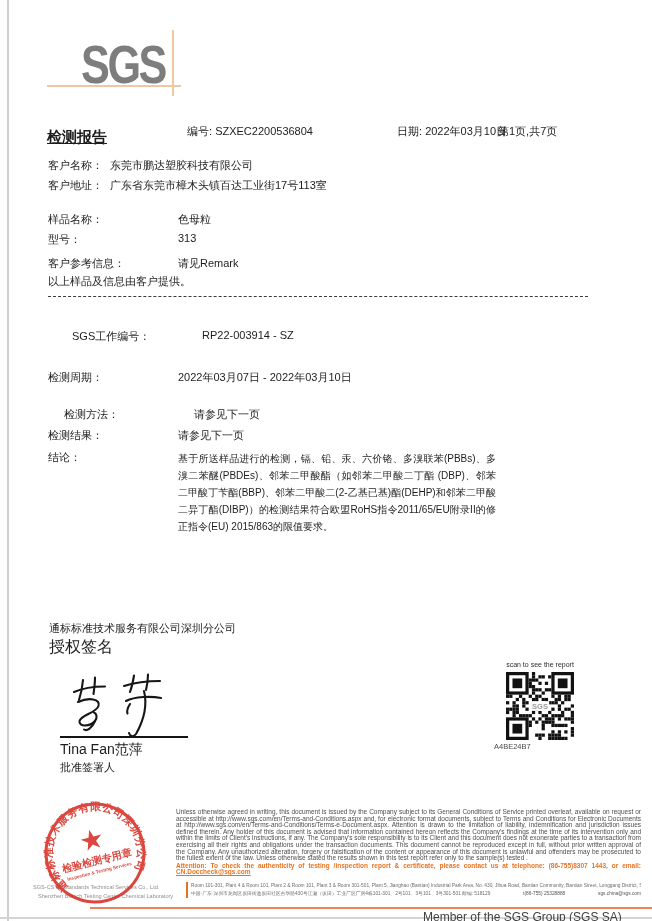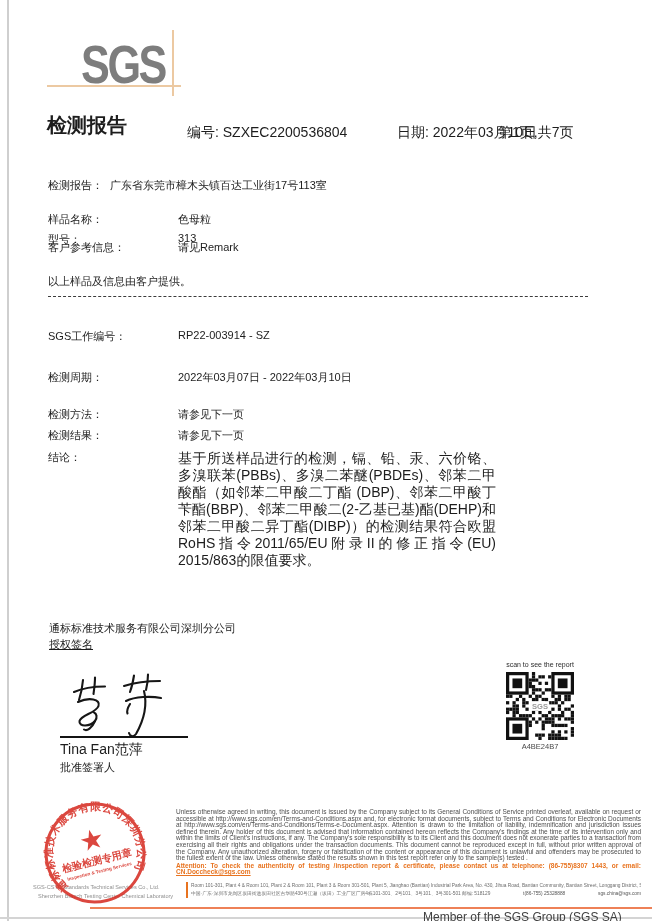--- a/index.html
+++ b/index.html
@@ -8,39 +8,39 @@
   .abs{position:absolute;white-space:nowrap;}
   
   .edge-left{position:absolute;left:7px;top:0;width:2px;height:921px;background:#cfcfcf;}
   .edge-bottom{position:absolute;left:0;top:917px;width:652px;height:2px;background:#d4d4d4;}
   
   .logo{position:absolute;left:81px;top:37px;font-size:54px;line-height:1;font-weight:bold;
         color:#7d7d7d;letter-spacing:-3px;transform:scaleX(0.80);transform-origin:left top;}
   .logo-vline{position:absolute;left:172px;top:30px;width:2px;height:66px;background:#ecc9a2;}
   .logo-hline{position:absolute;left:47px;top:85px;width:134px;height:2px;background:#ecc9a2;}
   
-  .doc-title{position:absolute;left:47px;top:112px;font-size:20px;font-weight:bold;}
-  .hdr{font-size:14px;}
+  .doc-title{position:absolute;left:47px;top:128px;font-size:15px;font-weight:bold;text-decoration:underline;}
+  .hdr{font-size:11px;}
   
   .row{position:absolute;left:0;right:0;height:15px;font-size:11px;}
   .row .lbl{position:absolute;left:48px;white-space:nowrap;}
   .row .val{position:absolute;white-space:nowrap;}
   .va{left:110px;} .vb{left:178px;}
   .note{position:absolute;left:48px;font-size:11px;white-space:nowrap;}
   .dashline{position:absolute;left:48px;top:296px;width:540px;height:0;border-top:1.5px dashed #3c3c3c;}
   
-  .concl{position:absolute;left:178px;top:450px;width:318px;font-size:14px;line-height:17px;
+  .concl{position:absolute;left:178px;top:450px;width:318px;font-size:10px;line-height:17px;
          text-align:justify;white-space:normal;}
   
   .sig-underline{position:absolute;left:60px;top:736px;width:128px;height:2px;background:#141414;}
   .sig-svg{position:absolute;left:62px;top:673px;}
   
   .qr-caption{position:absolute;left:494px;top:661px;width:92px;text-align:center;font-size:7px;color:#2c2c2c;}
   .qr-box{position:absolute;left:506px;top:672px;width:68px;height:68px;}
-  .qr-code-label{position:absolute;left:494px;top:742px;width:92px;text-align:center;font-size:7.5px;color:#4a4a4a;}
+  .qr-code-label{position:absolute;left:494px;top:742px;width:92px;text-align:left;font-size:7.5px;color:#4a4a4a;}
   
   .foot-block{position:absolute;left:176px;top:809px;width:465px;font-size:6.5px;line-height:6.6px;
               color:#4d4d4d;text-align:justify;}
   .foot-block p{margin:0;}
   .attention{color:#e8731f;font-weight:bold;margin-top:1px !important;}
   .attention .mail{text-decoration:underline;}
   .addr-lines{position:absolute;left:191px;top:882px;width:450px;font-size:4.8px;line-height:8px;
               color:#6d6d6d;}
   .addr-line{display:flex;justify-content:space-between;white-space:nowrap;overflow:hidden;}
   .addr-line .contact{margin-left:6px;color:#555;}
@@ -61,65 +61,69 @@
 
   <div class="logo">SGS</div>
   <div class="logo-vline"></div>
   <div class="logo-hline"></div>
 
   <div class="doc-title">检测报告</div>
   <div class="abs hdr" style="left:187px;top:124px;"><span>编号:</span> <span>SZXEC2200536804</span></div>
   <div class="abs hdr" style="left:397px;top:124px;"><span>日期:</span> <span>2022年03月10日</span></div>
   <div class="abs hdr" style="left:498px;top:124px;">第1页,共7页</div>
 
+  <div class="row" style="top:158px;">
+    <span class="lbl">客户名称：</span>
+    <span class="val va">东莞市鹏达塑胶科技有限公司</span>
+  </div>
   <div class="row" style="top:178px;">
-    <span class="lbl">检测报告：</span>
+    <span class="lbl">客户地址：</span>
     <span class="val va">广东省东莞市樟木头镇百达工业街17号113室</span>
   </div>
 
   <div class="row" style="top:212px;">
     <span class="lbl">样品名称：</span>
     <span class="val vb">色母粒</span>
   </div>
   <div class="row" style="top:232px;">
     <span class="lbl">型号：</span>
     <span class="val vb">313</span>
   </div>
-  <div class="row" style="top:240px;">
+  <div class="row" style="top:256px;">
     <span class="lbl">客户参考信息：</span>
     <span class="val vb">请见Remark</span>
   </div>
   <div class="note" style="top:274px;">以上样品及信息由客户提供。</div>
 
   <div class="dashline"></div>
 
-  <div class="row" style="top:329px;">
+  <div class="row" style="top:329px;margin-left:24px;">
     <span class="lbl">SGS工作编号：</span>
     <span class="val vb">RP22-003914 - SZ</span>
   </div>
   <div class="row" style="top:370px;">
     <span class="lbl">检测周期：</span>
     <span class="val vb">2022年03月07日 - 2022年03月10日</span>
   </div>
-  <div class="row" style="top:407px;">
+  <div class="row" style="top:407px;margin-left:16px;">
     <span class="lbl">检测方法：</span>
     <span class="val vb">请参见下一页</span>
   </div>
   <div class="row" style="top:428px;">
     <span class="lbl">检测结果：</span>
     <span class="val vb">请参见下一页</span>
   </div>
 
   <div class="row" style="top:450px;">
     <span class="lbl">结论：</span>
   </div>
   <div class="concl">基于所送样品进行的检测，镉、铅、汞、六价铬、多溴联苯(PBBs)、多溴二苯醚(PBDEs)、邻苯二甲酸酯（如邻苯二甲酸二丁酯 (DBP)、邻苯二甲酸丁苄酯(BBP)、邻苯二甲酸二(2-乙基已基)酯(DEHP)和邻苯二甲酸二异丁酯(DIBP)）的检测结果符合欧盟RoHS指令2011/65/EU附录II的修正指令(EU) 2015/863的限值要求。</div>
 
   <div class="abs" style="left:49px;top:621px;font-size:11px;">通标标准技术服务有限公司深圳分公司</div>
-  <div class="abs" style="left:49px;top:637px;font-size:11px;text-decoration:underline;">授权签名</div>
+  <div class="abs" style="left:49px;top:637px;font-size:16px;">授权签名</div>
 
   <svg class="sig-svg" width="120" height="66" viewBox="0 0 120 66">
     <g fill="none" stroke="#161616" stroke-width="2.1" stroke-linecap="round" stroke-linejoin="round">
       <path d="M12,19 C21,15 33,13.5 43,13.5"></path>
       <path d="M21,7 C20.5,13 19,21 17,27"></path>
       <path d="M33,4.5 C33,11 32,17 31.5,21"></path>
       <path d="M16,29 C27,24 39,26 36.5,33 C34,40 19,42 17.5,48 C16.5,54 28,54 33,48 C35.8,44.5 34.5,40.5 32,39.5"></path>
       <path d="M33,48 C30,55 25,58.5 22,56.5"></path>
       <path d="M62,13 C73,9.5 88,8 98,8"></path>
       <path d="M72,2.5 C71,9 69.5,15 68,19"></path>

